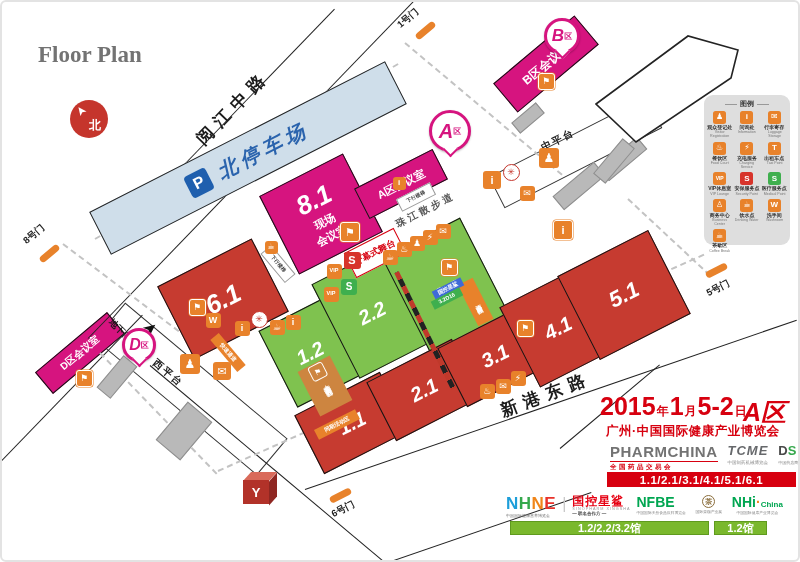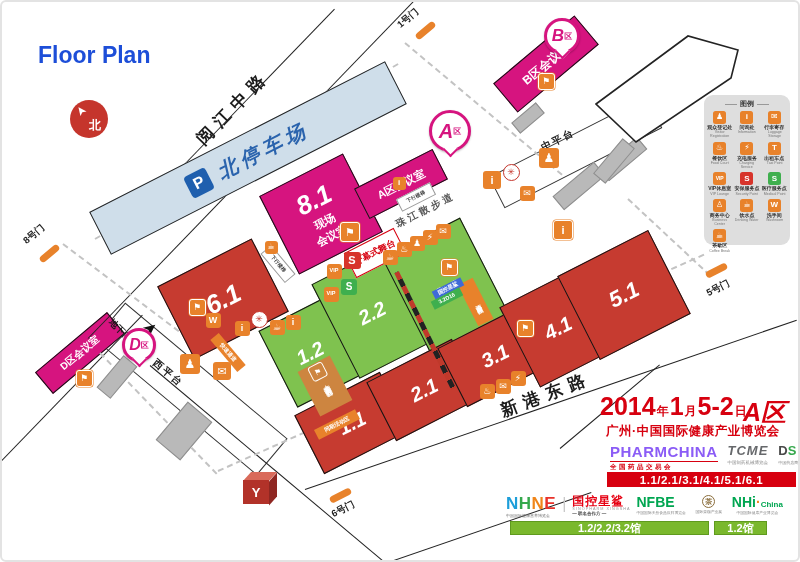--- a/index.html
+++ b/index.html
@@ -63,21 +63,21 @@
   .lg-item .zh{font-size:5px;color:#333;font-weight:700;margin-top:1px;}
   .lg-item .en{font-size:4px;color:#777;transform:scale(.9);}
   
   #info{position:absolute;left:500px;top:392px;width:298px;z-index:60;}
   #dateline{position:absolute;left:100px;top:2px;display:flex;align-items:flex-end;color:#d7000f;font-weight:900;}
   #dateline .big{font-size:25px;line-height:1;}
   #dateline .sm{font-size:12px;line-height:1.2;padding:0 1px 1px 1px;font-weight:800;}
   #area-tag{position:absolute;left:243px;top:4px;font-size:25px;font-weight:900;color:#d7000f;font-style:italic;}
   #venue{position:absolute;left:106px;top:31px;font-size:12.5px;font-weight:800;color:#d7000f;letter-spacing:.5px;}
   #brands1{position:absolute;left:110px;top:51px;display:flex;gap:10px;align-items:flex-start;}
-  .b-pharm .nm{font-size:15px;font-weight:900;color:#8b5cf6;letter-spacing:.5px;}
+  .b-pharm .nm{font-size:15px;font-weight:900;color:#737373;letter-spacing:.5px;}
   .b-pharm .sb{font-size:6.5px;letter-spacing:2.5px;color:#d7000f;font-weight:700;border-top:1.2px solid #d7000f;margin-top:1px;padding-top:1px;}
   .b-tcme .nm{font-size:13px;font-weight:800;font-style:italic;color:#66686b;letter-spacing:1px;}
   .b-tcme .sb{font-size:4.5px;color:#8a8a8a;margin-top:2px;}
   .b-ds .nm{font-size:13px;font-weight:900;}
   .b-ds .nm .d{color:#4a4a4a;} .b-ds .nm .s{color:#35a84c;}
   .b-ds .sb{font-size:4px;color:#8a8a8a;width:52px;margin-top:2px;}
   #bar1{position:absolute;left:107px;top:80px;width:189px;height:15px;background:#d7000f;color:#fff;
         font-size:11.5px;font-weight:800;display:flex;align-items:center;justify-content:center;letter-spacing:.5px;}
   #brands2{position:absolute;left:6px;top:103px;width:292px;display:flex;gap:6px;align-items:flex-start;}
   .b-nhne .nm{font-size:17px;font-weight:900;letter-spacing:.5px;line-height:1;}
@@ -97,21 +97,21 @@
   .b-nhi .nm .cn{font-size:8px;}
   .b-nhi .dot{color:#f08519;}
   .b-nhi .sb{font-size:3.8px;color:#888;margin-top:1px;}
   .gbar{position:absolute;height:14px;background:#7ab82d;border:1px solid #5f9a1e;color:#fff;
         font-size:11px;font-weight:800;display:flex;align-items:center;justify-content:center;box-sizing:border-box;}
   #bar2{left:10px;top:129px;width:199px;}
   #bar3{left:214px;top:129px;width:53px;}
   
   #title{position:absolute;left:38px;top:40px;z-index:50;}
   #title .zh{font-size:29px;font-weight:900;letter-spacing:2px;color:#101010;}
-  #title .en{font-size:23px;font-weight:800;color:#1d4ed8;margin-top:2px;}
+  #title .en{font-size:23px;font-weight:800;color:#737373;margin-top:2px;font-family:Liberation Serif, serif;}
   #compass{position:absolute;left:70px;top:100px;width:38px;height:38px;border-radius:50%;background:#c5352c;z-index:50;}
   #compass .arr{position:absolute;left:6px;top:4px;color:#fff;font-size:12px;transform:rotate(-128deg);}
   #compass .n{position:absolute;right:7px;bottom:4px;color:#fff;font-size:12px;font-weight:800;}
   #parking{position:absolute;left:82px;top:134px;width:330px;height:46px;background:#cfdeea;border:1.4px solid #222;
            transform:rotate(-27deg);display:flex;align-items:center;justify-content:center;gap:10px;z-index:10;}
   #parking .p{width:24px;height:24px;background:#1f5fae;border-radius:4px;color:#fff;font-weight:900;font-size:16px;
               display:flex;align-items:center;justify-content:center;}
   #parking .t{color:#2a63ad;font-size:20px;font-weight:900;letter-spacing:5px;font-style:italic;}
   #stripe{position:absolute;left:360px;top:328px;width:130px;height:5px;transform:rotate(64deg);transform-origin:center;
           background:repeating-linear-gradient(90deg,#c0392b 0 8px,#222 8px 16px);z-index:18;}
@@ -351,21 +351,21 @@
       <div class="lg-item">
         <div class="lic">☕</div>
         <div class="zh">茶歇区</div>
         <div class="en">Coffee Break</div>
       </div>
     </div>
 </div>
 
 <div id="info">
   <div id="dateline">
-      <span class="big">2014</span>
+      <span class="big">2015</span>
       <span class="sm">年</span>
       <span class="big">1</span>
       <span class="sm">月</span>
       <span class="big">5-2</span>
       <span class="sm">日</span>
     </div>
   <div id="area-tag">A区</div>
   <div id="venue">广州·中国国际健康产业博览会</div>
   <div id="brands1">
     <div class="b-pharm">

